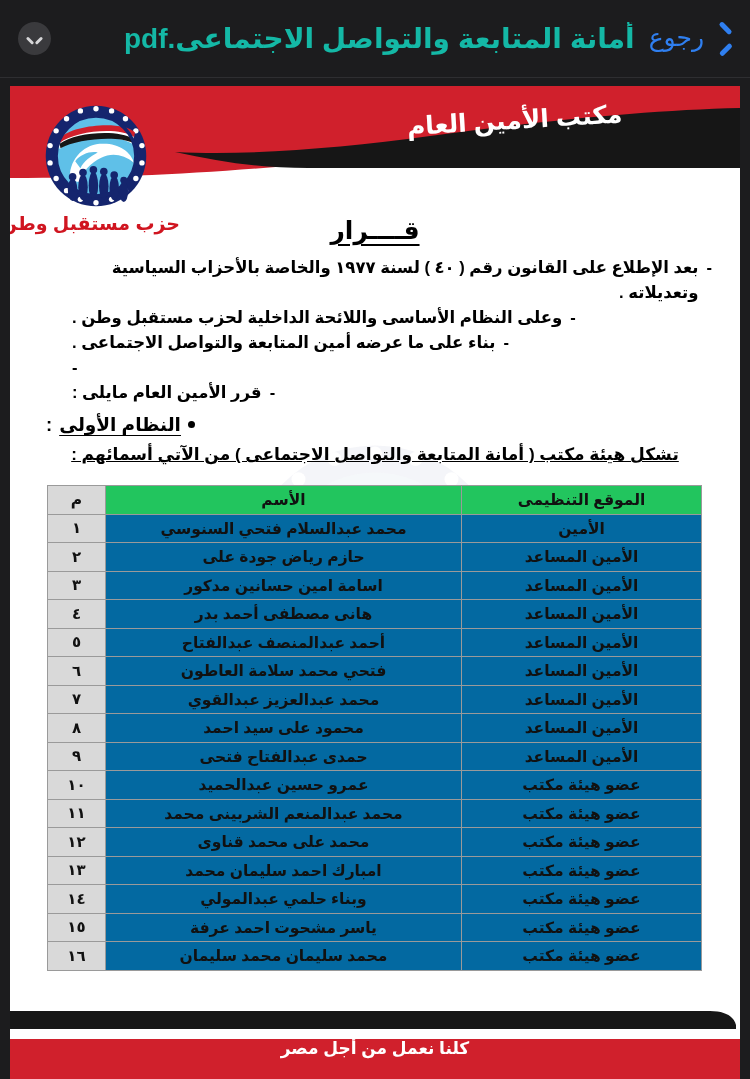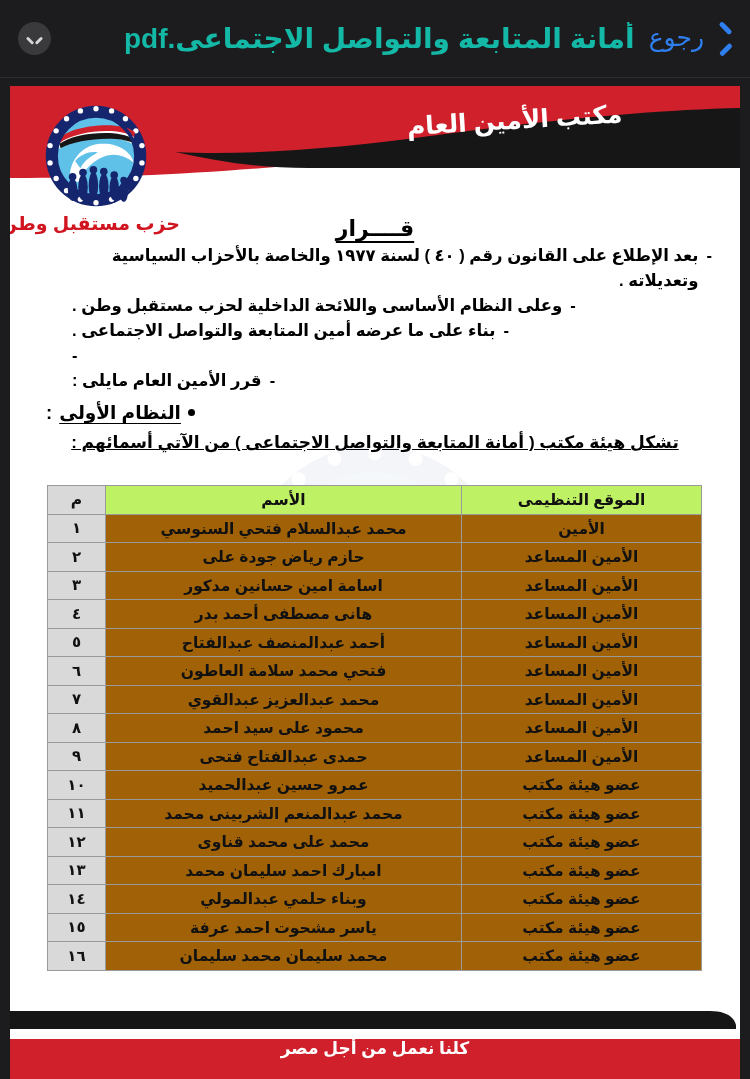--- a/index.html
+++ b/index.html
@@ -144,24 +144,24 @@
     position: absolute;
     top: 130px; left: 0;
     width: 730px;
     z-index: 3;
     direction: rtl;
     color: #000;
     padding: 0 28px;
   }
   .decision-title {
     text-align: center;
-    font-size: 22px;
+    font-size: 25px;
     font-weight: 700;
     letter-spacing: 2px;
-    margin-bottom: 1px;
+    margin-bottom: 10px;
     text-decoration: underline;
     text-underline-offset: 5px;
   }
   .clause-list { list-style: none; }
   .clause {
     display: flex; flex-direction: row;
     justify-content: flex-end;
     align-items: baseline;
     gap: 8px;
     font-size: 16.5px;
@@ -209,24 +209,24 @@
     table-layout: fixed;
   }
   table.roster th, table.roster td {
     border: 1px solid #9a9a9a;
     height: 28.5px;
     font-size: 15.5px;
     font-weight: 700;
     color: #111;
     text-align: center;
     padding: 0 4px;
-    background: #a16207;
+    background: #0369a1;
     line-height: 1.1;
   }
-  table.roster thead th { background: #bef264; }
+  table.roster thead th { background: #22c55e; }
   table.roster .c-num   { width: 58px;  background: #d9d9d9; }
   table.roster .c-name  { width: 356px; }
   table.roster .c-role  { width: 240px; }
   table.roster tbody td.c-num { background: #d9d9d9; font-size: 15px; }
 
   
   .footer {
     position: absolute; bottom: 0; left: 0;
     width: 730px; height: 84px;
   }

